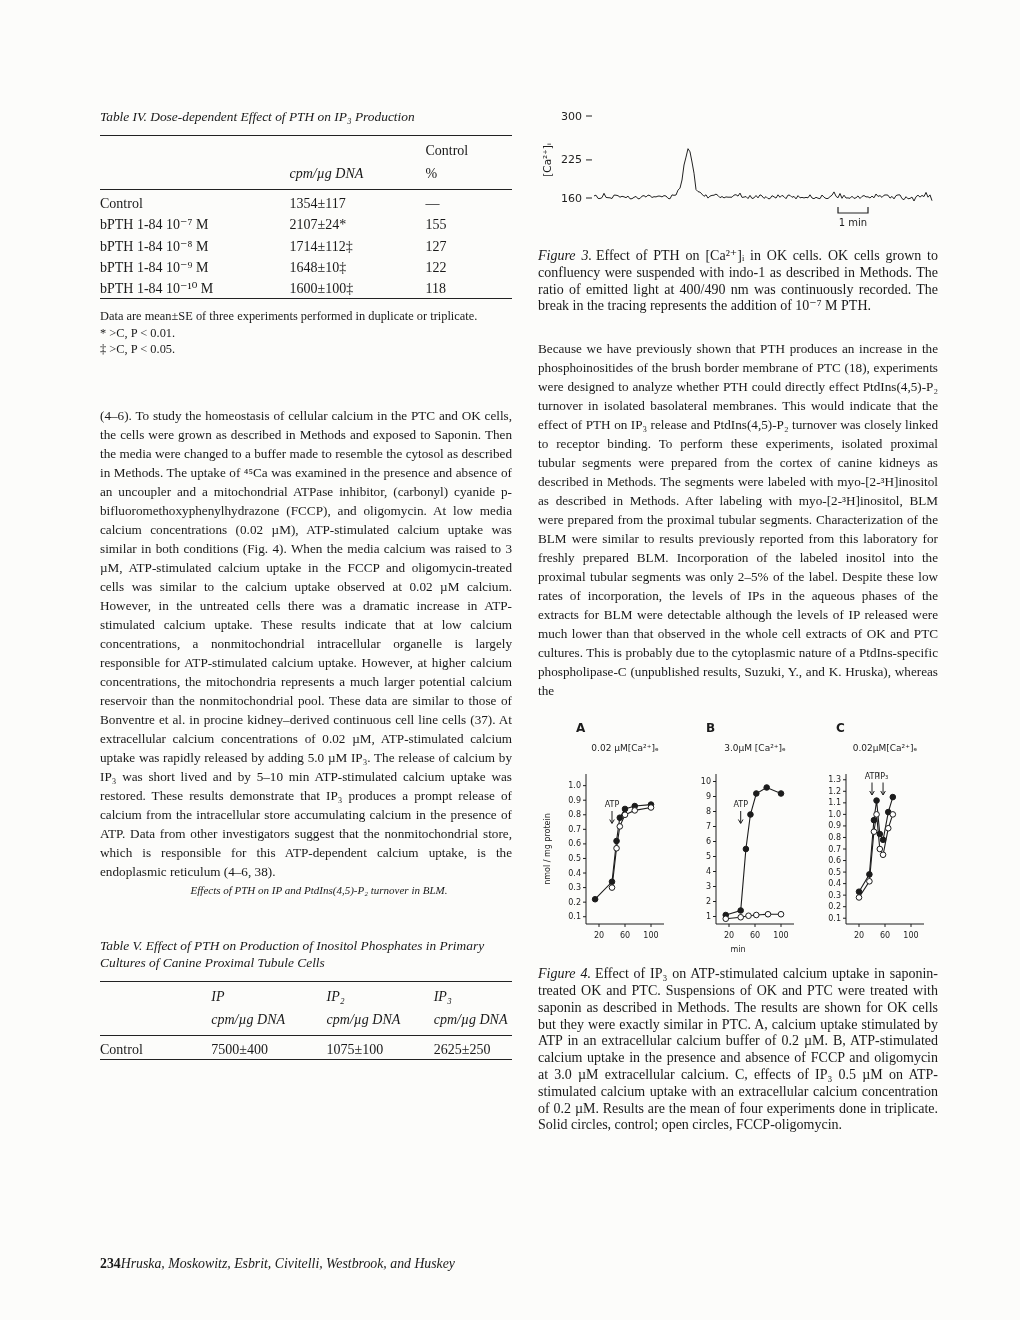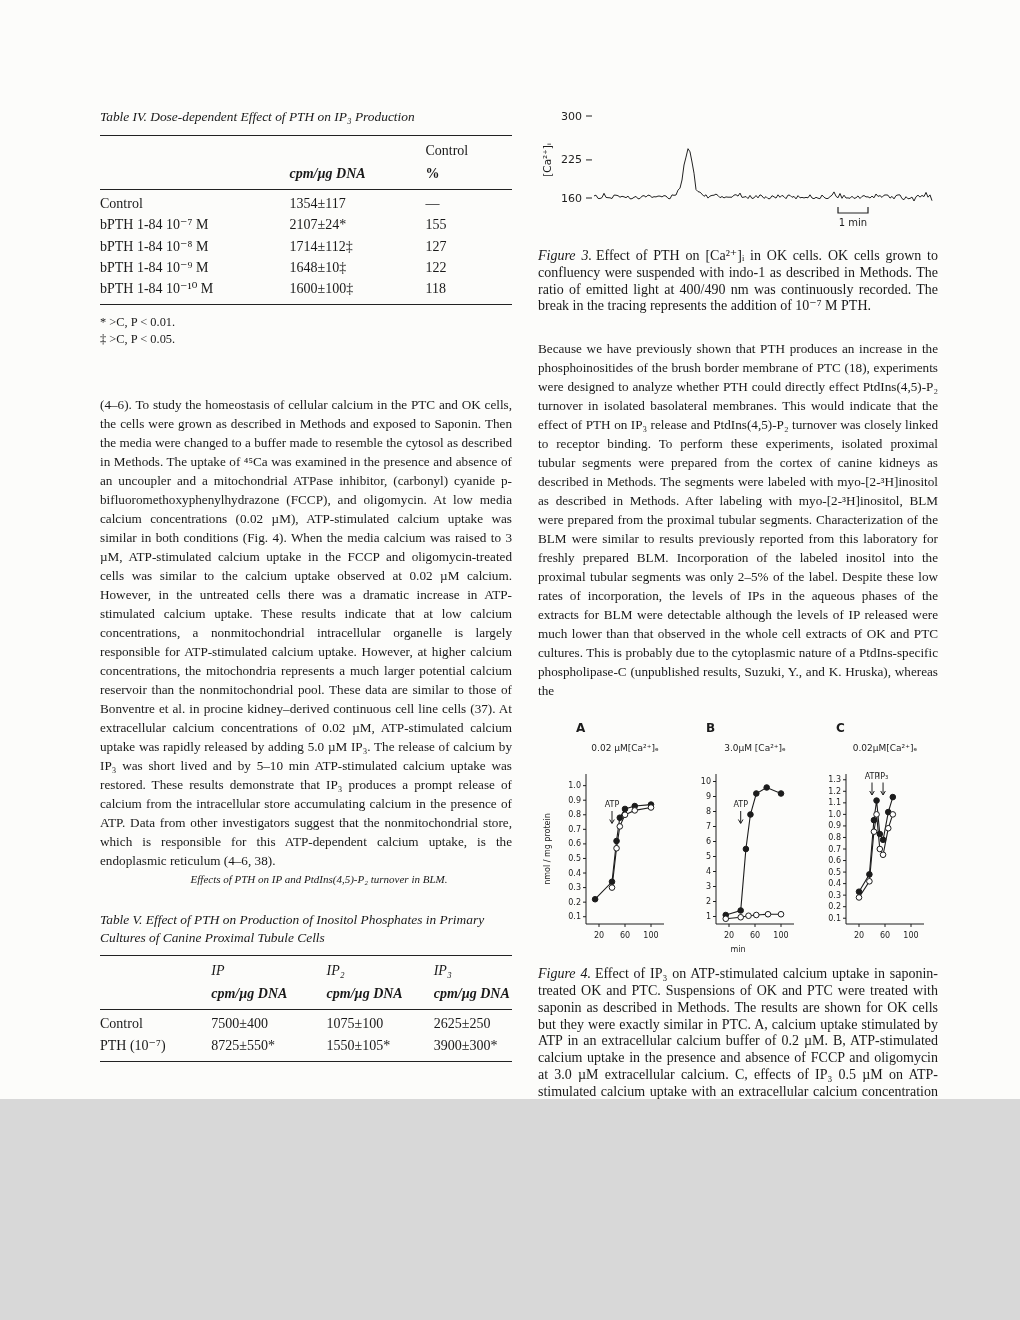--- a/index.html
+++ b/index.html
@@ -1,30 +1,30 @@
 <!DOCTYPE html>
 <html><head>
 <meta charset="utf-8">
 <style>
   html,body{margin:0;padding:0;}
   body{background:#d8d8d8;font-family:"Liberation Serif","DejaVu Serif",serif;}
-  .page{position:relative;width:1020px;height:1099px;margin:0 auto;background:#fcfcfa;color:#191919;overflow:hidden;}
+  .page{position:relative;width:1020px;height:1320px;margin:0 auto;background:#fcfcfa;color:#191919;overflow:hidden;}
   .abs{position:absolute;}
   .it{font-style:italic;}
   .body-text{font-size:13.2px;line-height:19px;text-align:justify;}
   .heading-line{font-size:11px;line-height:19px;font-style:italic;text-indent:26px;text-align:center;}
   .caption{font-size:14px;line-height:16.8px;text-align:justify;margin:0;}
   .caption .cap-label{font-style:italic;margin-right:4px;}
   .tbl-caption{font-size:13.4px;line-height:17.6px;font-style:italic;margin-bottom:9px;}
   table.dt{width:100%;border-collapse:collapse;font-size:14px;border-top:1.4px solid #222;border-bottom:1.4px solid #222;}
   table.dt th,table.dt td{font-weight:normal;text-align:left;padding:2.2px 0;vertical-align:bottom;}
   table.dt tr.grp th{padding-top:7px;}
-  table.dt tr.subhead th{border-bottom:1.4px solid #222;padding:5px 0 7px 0;font-weight:bold;}
+  table.dt tr.subhead th{border-bottom:1.4px solid #222;padding:5px 0 7px 0;}
   table.dt tbody tr:first-child td{padding-top:6px;}
-  table.dt tbody tr:last-child td{padding-bottom:7px;}
+  table.dt tbody tr:last-child td{padding-bottom:1px;}
   .footnotes{margin-top:9px;font-size:12.4px;line-height:16.4px;}
   .fig-svg{display:block;}
   svg text{font-family:"DejaVu Sans","Liberation Sans",sans-serif;fill:#1c1c1c;}
   .f3tick{font-size:11px;}
   .f3lab{font-size:10.5px;}
   .f3bar{font-size:10px;}
   .f4letter{font-size:12px;font-weight:bold;}
   .f4title{font-size:9px;}
   .f4tick{font-size:8px;}
   .footer{font-size:13.8px;}
@@ -80,30 +80,31 @@
             <td>122</td>
           </tr>
           <tr>
             <td>bPTH 1-84 10⁻¹⁰ M</td>
             <td>1600±100‡</td>
             <td>118</td>
           </tr>
         </tbody>
       </table>
       <div class="footnotes">
+        <div>Data are mean±SE of three experiments performed in duplicate or triplicate.</div>
         <div>* &gt;C, P &lt; 0.01.</div>
         <div>‡ &gt;C, P &lt; 0.05.</div>
       </div>
     </section>
 
     <p class="body-text" style="margin:48px 0 0 0;">(4–6). To study the homeostasis of cellular calcium in the PTC and OK cells, the cells were grown as described in Methods and exposed to Saponin. Then the media were changed to a buffer made to resemble the cytosol as described in Methods. The uptake of ⁴⁵Ca was examined in the presence and absence of an uncoupler and a mitochondrial ATPase inhibitor, (carbonyl) cyanide p-bifluoromethoxyphenylhydrazone (FCCP), and oligomycin. At low media calcium concentrations (0.02 µM), ATP-stimulated calcium uptake was similar in both conditions (Fig. 4). When the media calcium was raised to 3 µM, ATP-stimulated calcium uptake in the FCCP and oligomycin-treated cells was similar to the calcium uptake observed at 0.02 µM calcium. However, in the untreated cells there was a dramatic increase in ATP-stimulated calcium uptake. These results indicate that at low calcium concentrations, a nonmitochondrial intracellular organelle is largely responsible for ATP-stimulated calcium uptake. However, at higher calcium concentrations, the mitochondria represents a much larger potential calcium reservoir than the nonmitochondrial pool. These data are similar to those of Bonventre et al. in procine kidney–derived continuous cell line cells (37). At extracellular calcium concentrations of 0.02 µM, ATP-stimulated calcium uptake was rapidly released by adding 5.0 µM IP₃. The release of calcium by IP₃ was short lived and by 5–10 min ATP-stimulated calcium uptake was restored. These results demonstrate that IP₃ produces a prompt release of calcium from the intracellular store accumulating calcium in the presence of ATP. Data from other investigators suggest that the nonmitochondrial store, which is responsible for this ATP-dependent calcium uptake, is the endoplasmic reticulum (4–6, 38).</p>
 
     <div class="heading-line">Effects of PTH on IP and PtdIns(4,5)-P₂ turnover in BLM.</div>
 
-    <section style="margin-top:22px;">
+    <section style="margin-top:37px;">
       <div class="tbl-caption">Table V. Effect of PTH on Production of Inositol Phosphates in Primary Cultures of Canine Proximal Tubule Cells</div>
       <table class="dt">
         <colgroup>
             <col style="width:27%">
             <col style="width:28%">
             <col style="width:26%">
             <col style="width:19%">
           </colgroup>
         <thead>
           <tr class="grp">
@@ -118,26 +119,20 @@
             <th class="it">cpm/µg DNA</th>
             <th class="it">cpm/µg DNA</th>
           </tr>
         </thead>
         <tbody>
           <tr>
             <td>Control</td>
             <td>7500±400</td>
             <td>1075±100</td>
             <td>2625±250</td>
-          </tr>
-          <tr>
-            <td>PTH (10⁻⁷)</td>
-            <td>8725±550*</td>
-            <td>1550±105*</td>
-            <td>3900±300*</td>
           </tr>
         </tbody>
       </table>
     </section>
   </div>
 
   <div class="abs" style="left:538px;top:98px;width:400px;">
 
     <svg class="fig-svg" width="400" height="140" viewBox="0 0 400 140">
         <text x="13" y="62" text-anchor="middle" transform="rotate(-90 13 62)" class="f3lab">[Ca²⁺]ᵢ</text>

